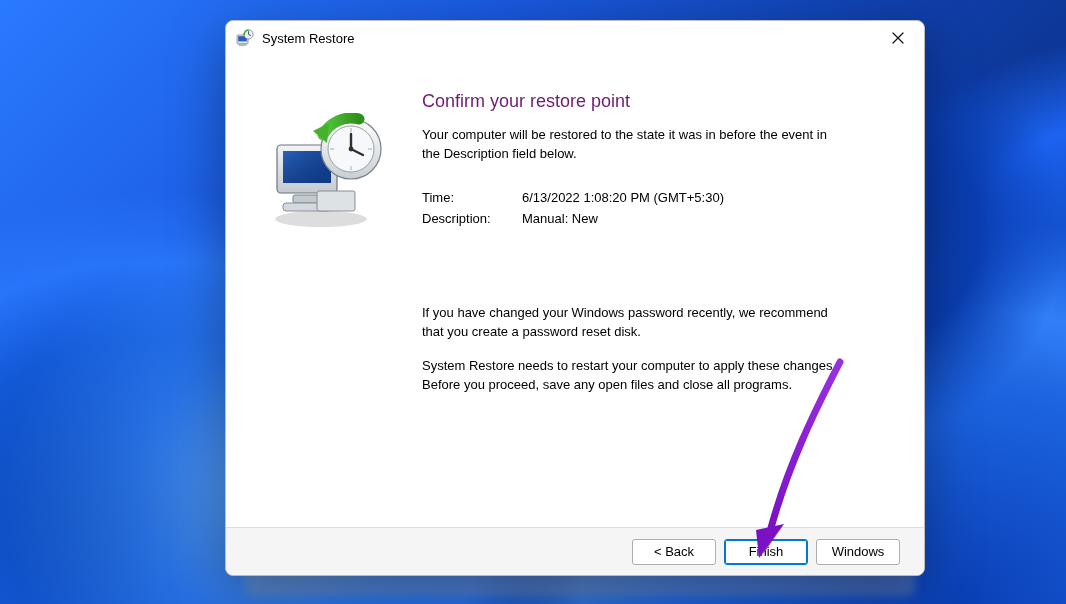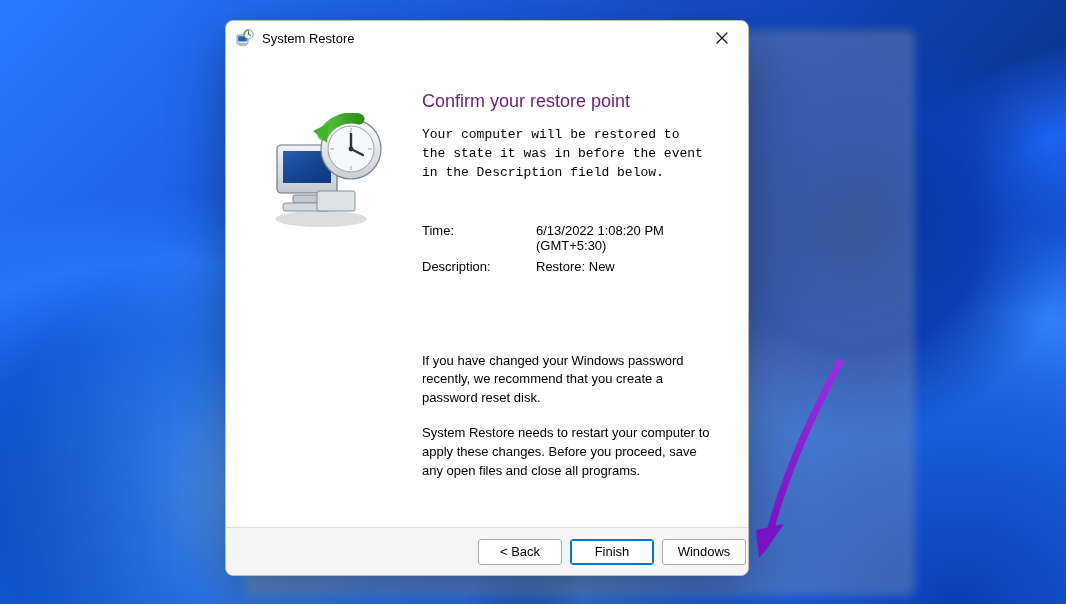--- a/index.html
+++ b/index.html
@@ -27,21 +27,21 @@
     background: radial-gradient(closest-side, #08308fcc 0%, #0a3db0 35%, transparent 60%);
   }
 
   
   .shadowband {
     position:absolute; left:245px; top:30px; width:670px; height:566px;
     background:#9aa0aa55; border-radius:8px; filter: blur(4px);
   }
 
   .window {
-    position: absolute; left: 225px; top: 20px; width: 524px; height: 556px;
+    position: absolute; left: 225px; top: 20px; width: 700px; height: 556px;
     background: #ffffff; border: 1px solid #bcbcbc; border-radius: 8px;
     box-shadow: 0 18px 55px rgba(0,0,0,.35);
     display: flex; flex-direction: column;
   }
 
   .titlebar {
     height: 34px; display: flex; align-items: center; padding: 0 8px 0 10px;
   }
   .title-icon { width:18px; height:18px; margin-right:8px; flex:0 0 auto; }
   .title-text { font-size: 13px; color:#000; }
@@ -54,40 +54,40 @@
   .left-pane {
     width: 196px; flex: 0 0 196px; padding-top: 58px; display:flex; justify-content:center; align-items:flex-start;
   }
   .restore-graphic { width:130px; height:120px; position:relative; }
   .restore-graphic svg { width:100%; height:100%; }
 
   .right-pane {
     flex:1; padding: 36px 38px 10px 0; color:#000;
   }
   .heading { font-size: 18px; color:#701a75; font-weight:400; margin-bottom:14px; }
-  .intro { max-width: 420px; line-height:1.45; margin-bottom:40px;font-family:Liberation Mono, monospace; }
+  .intro { max-width: 420px; line-height:1.45; margin-bottom:26px; }
 
   .kv-row { display:flex; margin-bottom:6px; }
   .kv-label { width:100px; flex:0 0 100px; }
-  .kv-value { flex:1;margin-left:14px; }
+  .kv-value { flex:1; }
 
   .drives-row { display:flex; margin-top:22px; }
   .drives-box {
     width: 298px; height: 70px; border:1px solid #8a8a8a; padding:6px 8px; font-size:13px;
     overflow:auto;
   }
   .scan-link { display:inline-block; margin-top:10px; color:#0066cc; text-decoration:underline; border:1px dotted #666; padding:0 1px;}
 
   .notes { margin-top:78px; max-width:420px; }
   .notes p { line-height:1.45; margin-bottom:16px; }
 
   .footer {
     height: 48px; border-top:1px solid #dcdcdc; background:#f5f5f5;
     display:flex; justify-content:flex-end; align-items:center; gap:8px;
-    padding: 0 2px;
+    padding: 0 24px;
     border-bottom-left-radius:8px; border-bottom-right-radius:8px;
   }
   .btn {
     min-width:84px; height:26px; padding:0 14px; font-size:13px; border:1px solid #adadad;
     background:#ffffff; border-radius:3px; cursor:pointer; font-family:inherit;
   }
   .btn-primary { border:1.5px solid #0178d4; box-shadow: inset 0 0 0 1px #0178d4; }
 
   
   .annotation-arrow {
@@ -172,21 +172,21 @@
     <div class="right-pane">
       <div class="heading">Confirm your restore point</div>
       <div class="intro">Your computer will be restored to the state it was in before the event in the Description field below.</div>
 
       <div class="kv-row">
         <div class="kv-label">Time:</div>
         <div class="kv-value">6/13/2022 1:08:20 PM (GMT+5:30)</div>
       </div>
       <div class="kv-row">
         <div class="kv-label">Description:</div>
-        <div class="kv-value">Restore: New</div>
+        <div class="kv-value">Manual: New</div>
       </div>
 
 
       <div class="notes">
         <p>If you have changed your Windows password recently, we recommend that you create a password reset disk.</p>
         <p>System Restore needs to restart your computer to apply these changes. Before you proceed, save any open files and close all programs.</p>
       </div>
     </div>
   </div>
 

